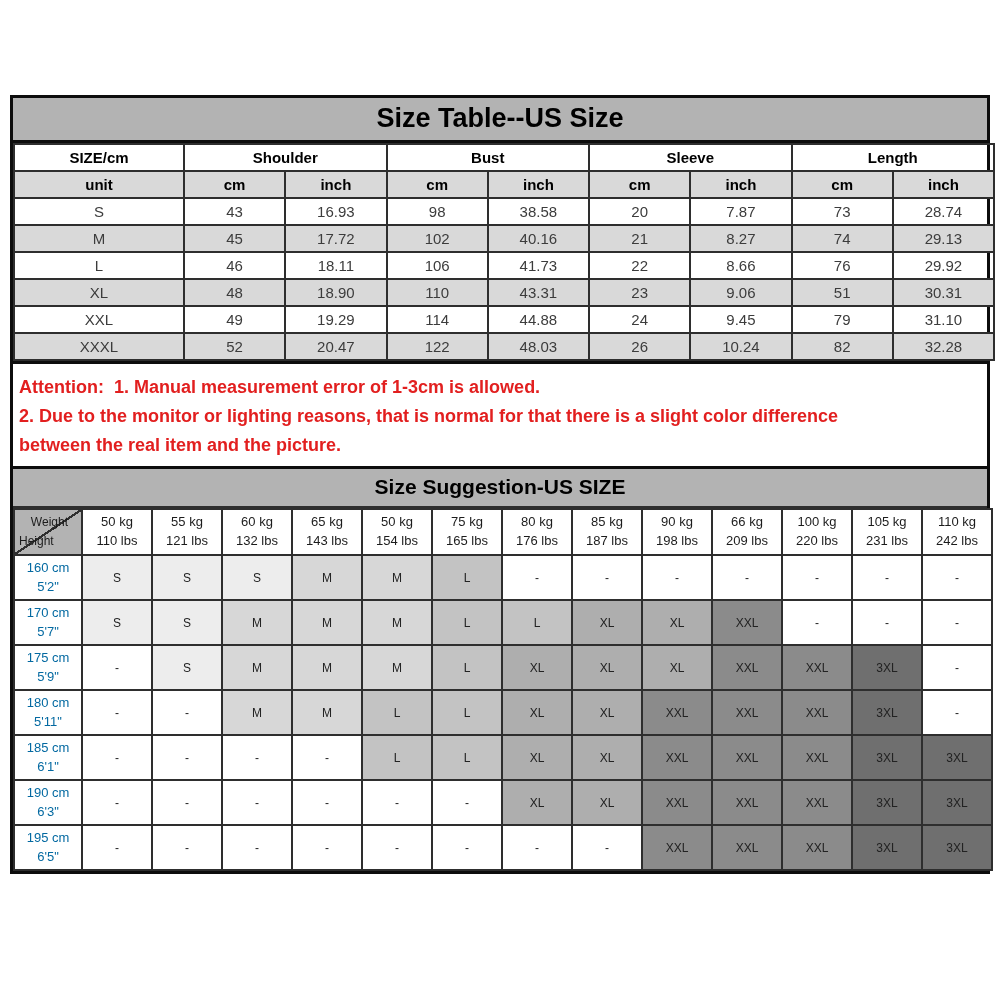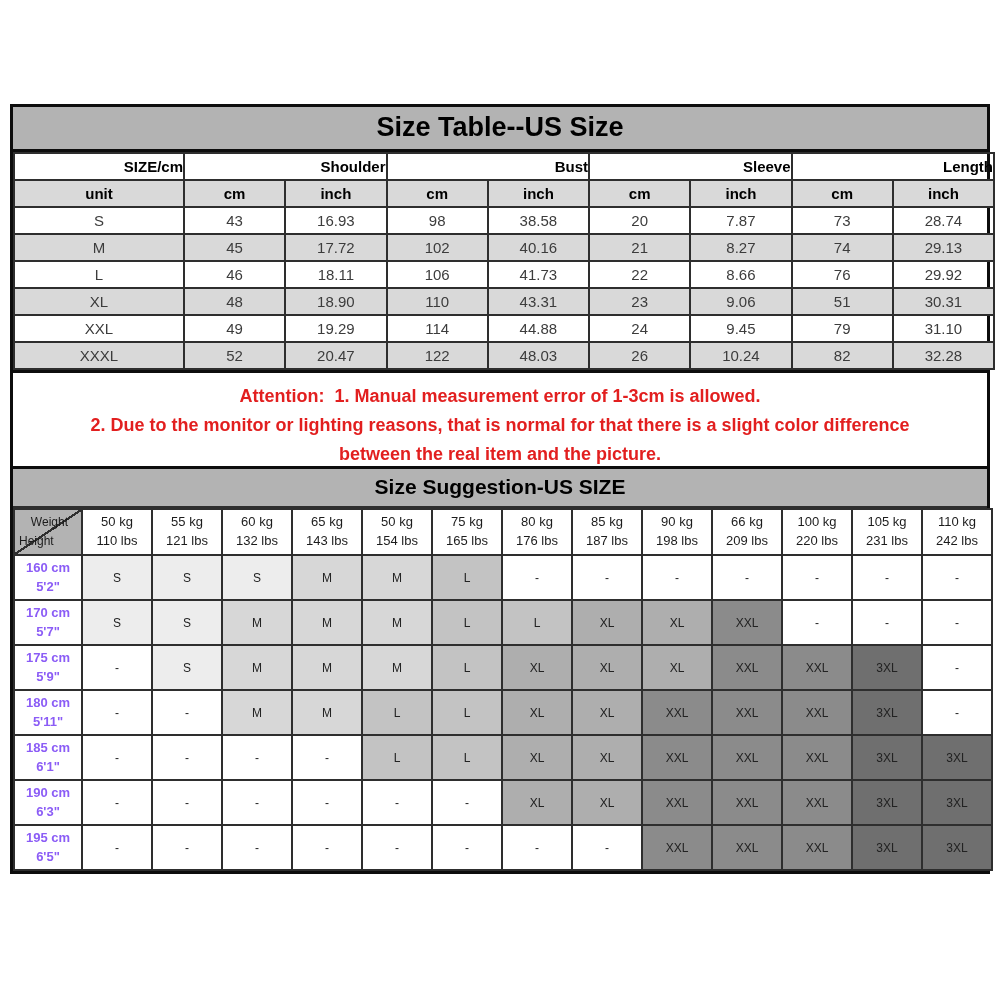--- a/index.html
+++ b/index.html
@@ -7,67 +7,67 @@
   body {
     width: 1000px; height: 1000px;
     position: relative;
     font-family: "Liberation Sans", sans-serif;
     color: #000;
   }
   .page { position: absolute; inset: 0; background: #fff; }
 
   
   .tbl1-wrap {
-    position: absolute; left: 10px; top: 104px; width: 980px;
+    position: absolute; left: 10px; top: 95px; width: 980px;
     border: 3px solid #0d0d0d; background: #fff;
   }
   .tbl-title {
     background: var(--title-bg, #b3b3b3);
     text-align: center; font-weight: bold;
     border-bottom: 3px solid #0d0d0d;
   }
   .tbl1-title { font-size: 27px; padding: 5px 0 6px 0; }
   table { border-collapse: collapse; width: 100%; table-layout: fixed; }
   .tbl1 th, .tbl1 td {
     border: 2px solid #2e2e2e;
     text-align: center; vertical-align: middle;
     height: 27px; font-size: 15px;
     overflow: hidden; white-space: nowrap;
   }
-  .tbl1 th { font-weight: bold; color: #000; text-align: right; }
+  .tbl1 th { font-weight: bold; color: #000; }
   .tbl1 td { color: #3c3c3c; }
   .tbl1 .unit-row td { font-weight: bold; color: #000; background: var(--shade-row, #d9d9d9); }
   .tbl1 tr.shaded td { background: var(--shade-row, #d9d9d9); }
 
   
   .attention {
     border-top: 3px solid #0d0d0d;
     background: #fff;
-    text-align: center;
+    text-align: left;
     padding: 9px 6px 10px 6px;
   }
   .attn-line {
     color: var(--attn-red, #e21f1f);
     font-weight: bold; font-size: 18px; line-height: 29px;
     white-space: pre-wrap;
   }
 
   
   .tbl2-wrap {
     position: absolute; left: 10px; top: 466px; width: 980px;
     border: 3px solid #0d0d0d; background: #fff;
   }
   .tbl2-title { font-size: 21px; padding: 6px 0 7px 0; border-bottom: 2px solid #2e2e2e; }
   .tbl2 th, .tbl2 td {
     border: 2px solid #2e2e2e;
     text-align: center; vertical-align: middle;
     overflow: hidden;
   }
   .tbl2 thead th { height: 46px; font-weight: normal; font-size: 13px; line-height: 1.45; color: #1c1c1c; background: #fff; }
-  .tbl2 tbody th { height: 45px; font-weight: bold; font-size: 13px; line-height: 1.45; color: #8b5cf6; background: #fff; }
+  .tbl2 tbody th { height: 45px; font-weight: normal; font-size: 13px; line-height: 1.45; color: #0369a1; background: #fff; }
   .tbl2 td { height: 45px; font-size: 12px; color: #222; }
   .tbl2 .corner {
     position: relative;
     background:
       linear-gradient(to bottom right,
         rgba(0,0,0,0) calc(50% - 1px), #2e2e2e calc(50% - 1px),
         #2e2e2e calc(50% + 1px), rgba(0,0,0,0) calc(50% + 1px)),
       var(--title-bg, #b3b3b3);
   }
   .corner-top  { position: absolute; top: 4px;  right: 13px; font-size: 12px; color: #1c1c1c; }

